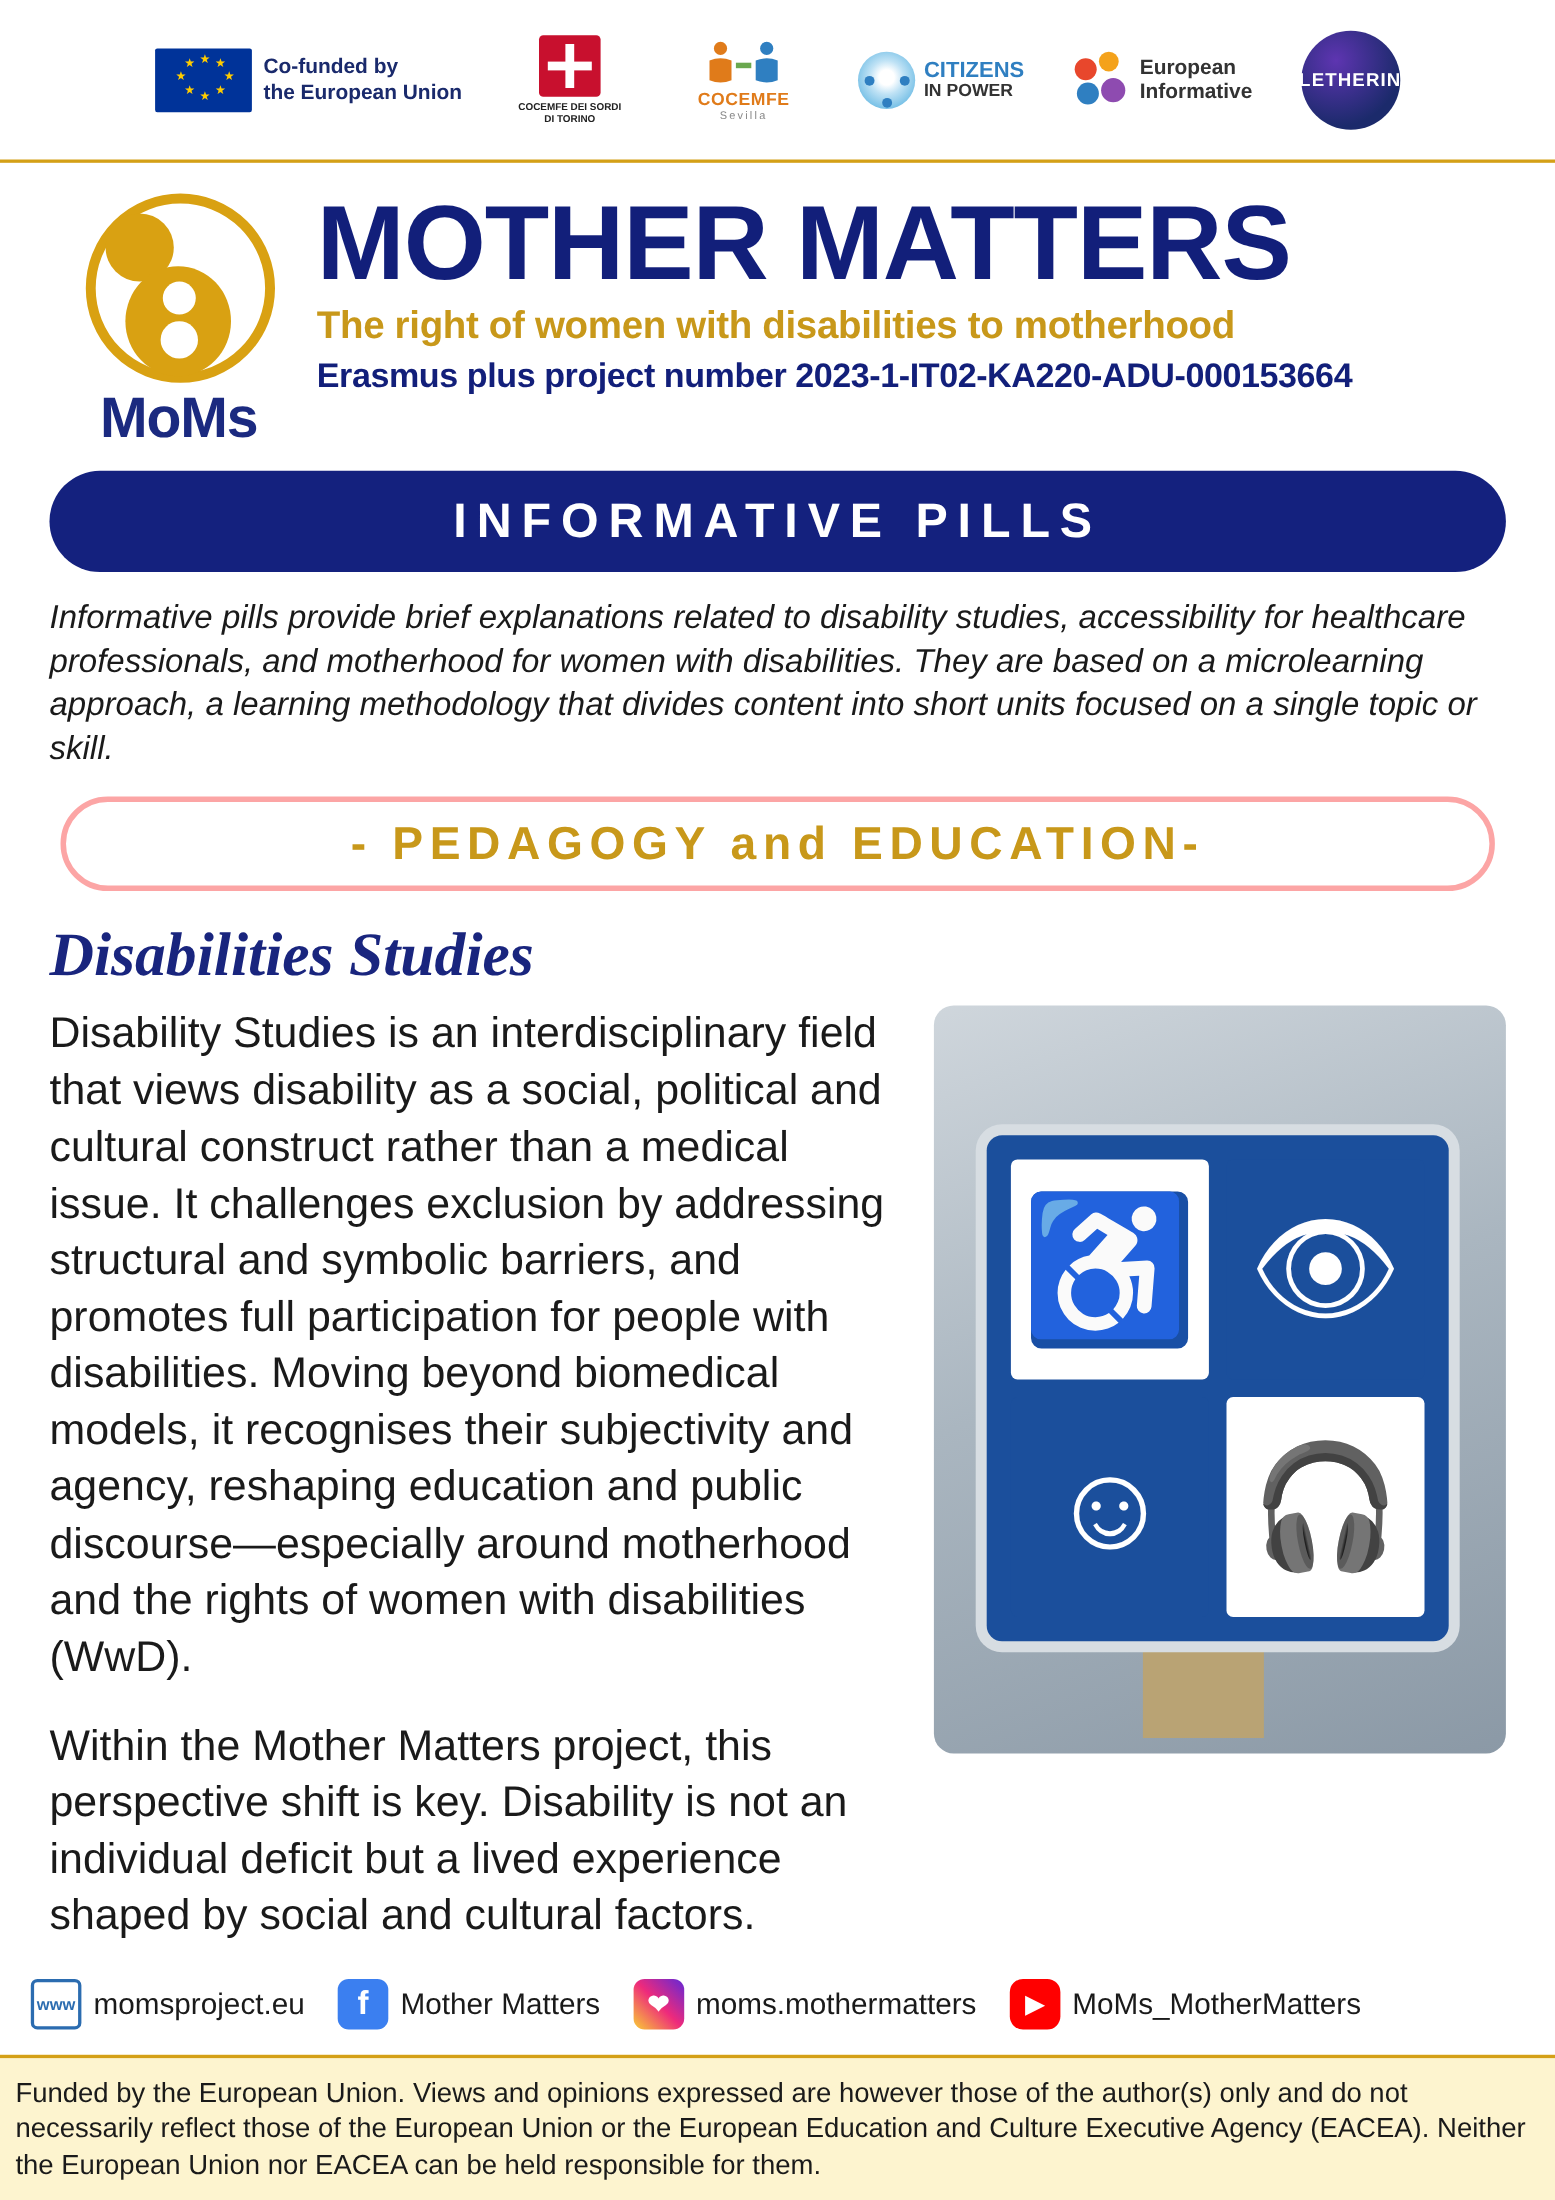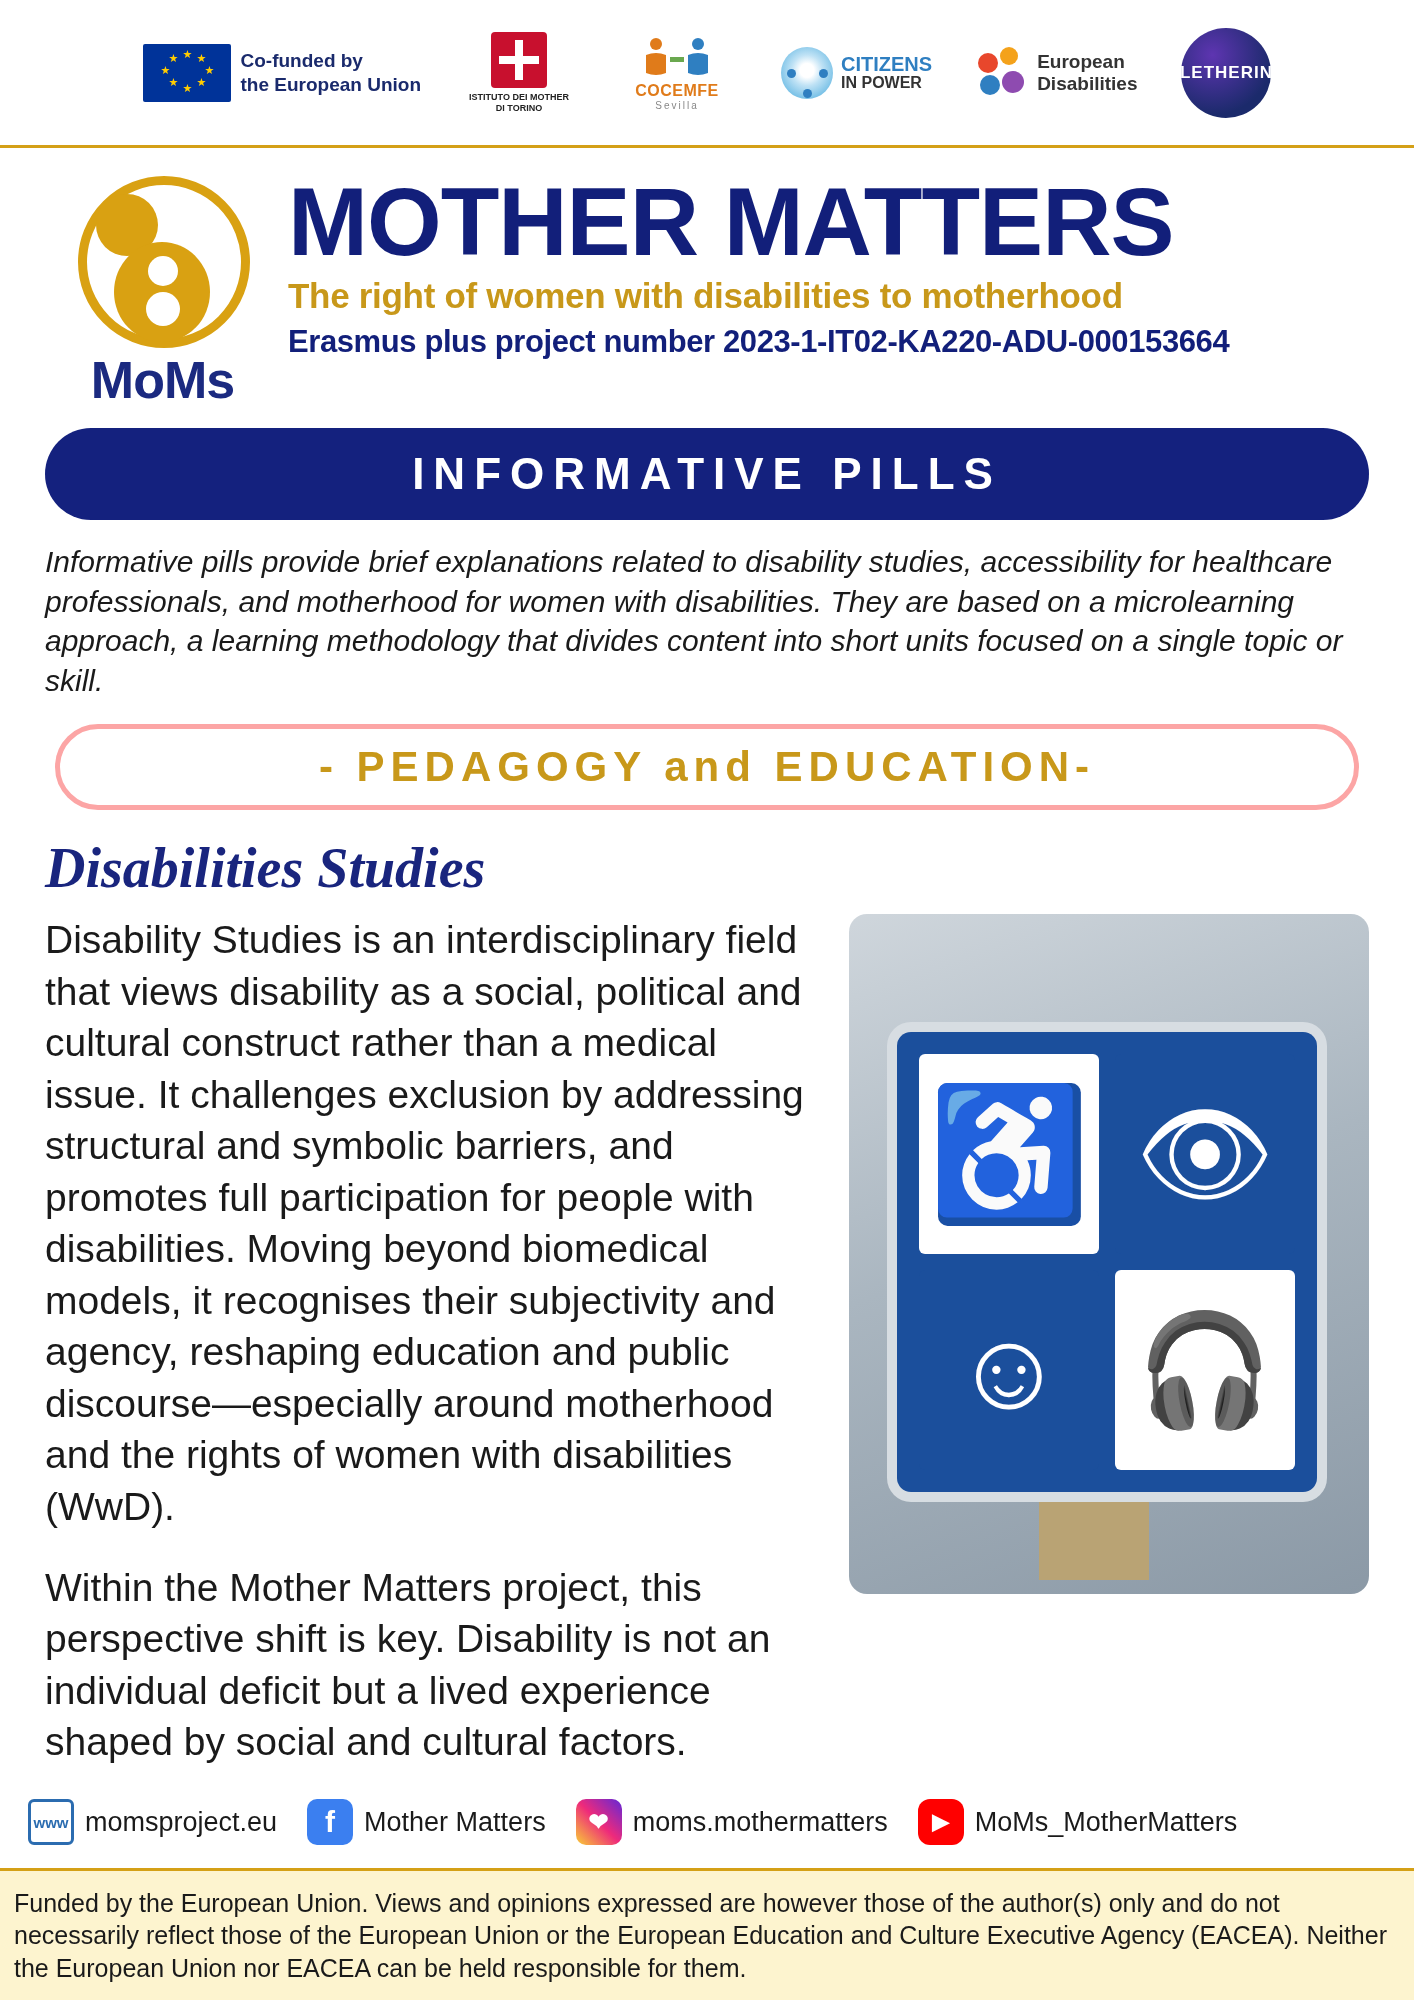--- a/index.html
+++ b/index.html
@@ -310,21 +310,21 @@
       </div>
       <div class="eu-text">
         <div>Co-funded by</div>
         <div>the European Union</div>
       </div>
     </div>
 
     <div class="isd-logo">
       <div class="isd-cross"></div>
       <div class="isd-text">
-        <div>ISTITUTO DEI MOTHER</div>
+        <div>COCEMFE DEI SORDI</div>
         <div>DI TORINO</div>
       </div>
     </div>
 
     <div class="cocemfe">
       <div class="cocemfe-mark">
         <svg width="74" height="46" viewBox="0 0 74 46" aria-hidden="true">
           <circle cx="16" cy="9" r="6" fill="#e07b1a"></circle>
           <path d="M6 20 q10 -4 20 0 l0 18 q-10 4 -20 0 z" fill="#e07b1a"></path>
           <circle cx="58" cy="9" r="6" fill="#2f7fc1"></circle>
@@ -350,21 +350,21 @@
 
     <div class="eud">
       <div class="eud-mark">
         <i style="left:2px;top:6px;width:20px;height:20px;background:#e8472c;"></i>
         <i style="left:24px;top:0px;width:18px;height:18px;background:#f4a21b;"></i>
         <i style="left:4px;top:28px;width:20px;height:20px;background:#2f7fc1;"></i>
         <i style="left:26px;top:24px;width:22px;height:22px;background:#8e4bb0;"></i>
       </div>
       <div class="eud-text">
         <div>European</div>
-        <div>Disabilities</div>
+        <div>Informative</div>
       </div>
     </div>
 
     <div class="lether">
       <span>LET</span>
       <span>HER</span>
       <span>IN</span>
     </div>
 
   </div>

